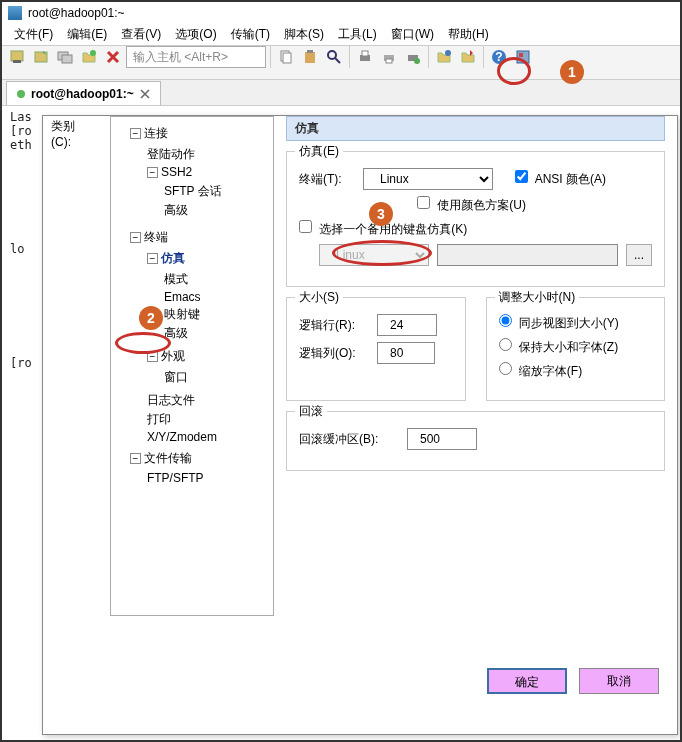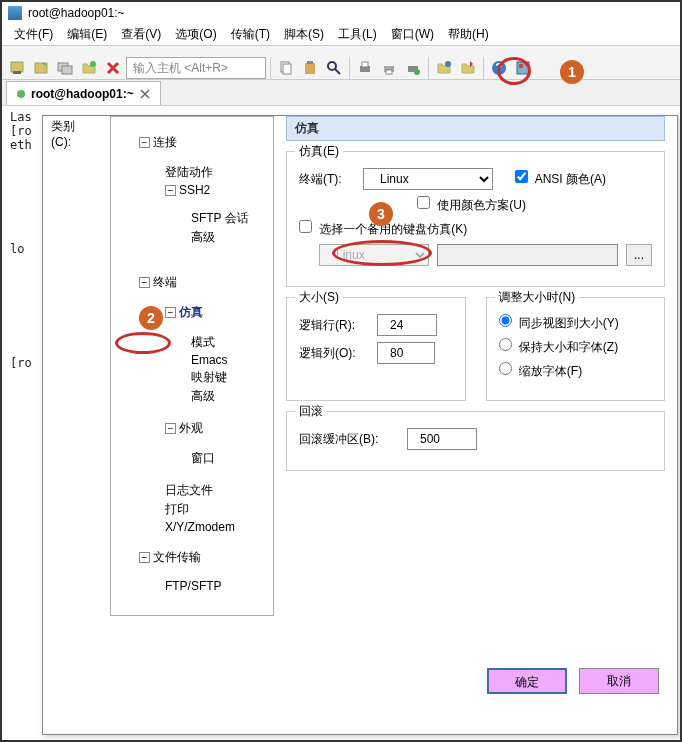--- a/index.html
+++ b/index.html
@@ -1,39 +1,39 @@
 <!DOCTYPE html>
 <html><head>
 <meta charset="utf-8">
 <style>
 * { box-sizing: border-box; font-family: "Microsoft YaHei", Tahoma, sans-serif; font-size: 12px; }
 body { margin: 0; background: #fff; width: 682px; height: 742px; border: 2px solid #333; position: relative; overflow: hidden; }
 .titlebar { height: 22px; display: flex; align-items: center; padding: 0 6px; background: #fff; }
 .titlebar .icon { width: 14px; height: 14px; background: linear-gradient(#5aa3d6,#2b6ea8); margin-right: 6px; }
 .menubar { height: 22px; display: flex; align-items: center; padding: 0 6px; gap: 2px; border-bottom: 1px solid #ccc; }
 .menubar span { padding: 2px 6px; cursor: default; }
-.toolbar { height: 34px; display: flex; align-items: flex-end; padding: 0 4px; gap: 2px; border-bottom: 1px solid #ccc; background: #f4f4f4; }
+.toolbar { height: 34px; display: flex; align-items: flex-start; padding: 0 4px; gap: 2px; border-bottom: 1px solid #ccc; background: #f4f4f4; }
 .tb-btn { width: 22px; height: 22px; display: inline-flex; align-items: center; justify-content: center; }
 .tb-input { height: 22px; border: 1px solid #aaa; background: #fff; display: flex; align-items: center; padding: 0 6px; color: #888; width: 140px; }
 .sep { width: 1px; height: 22px; background: #ccc; margin: 0 2px; }
 .circled { border: 3px solid #c9302c; border-radius: 50%; position: absolute; pointer-events: none; }
 .badge { width: 24px; height: 24px; background: #d16127; color: #fff; border-radius: 50%; display: flex; align-items: center; justify-content: center; font-weight: bold; font-size: 14px; position: absolute; z-index: 10; }
 .tabbar { height: 26px; background: #f0f0f0; display: flex; align-items: flex-end; padding: 0 4px; border-bottom: 1px solid #ccc; }
 .tab { height: 24px; background: #fff; border: 1px solid #bbb; border-bottom: none; display: flex; align-items: center; padding: 0 10px; gap: 6px; }
 .tab .dot { width: 8px; height: 8px; background: #5cb85c; border-radius: 50%; }
 .tab .close { width: 10px; height: 10px; }
 .terminal { padding: 4px 8px; color: #222; position: relative; height: 620px; }
 .terminal div { font-family: monospace; font-size: 12px; }
 
 .dialog { position: absolute; left: 40px; top: 113px; width: 636px; height: 620px; background: #fff; border: 1px solid #888; box-shadow: 2px 2px 6px rgba(0,0,0,0.2); }
 .dlg-title { height: 28px; display: flex; align-items: center; justify-content: space-between; padding: 0 8px; }
 .dlg-body { display: flex; height: 540px; }
 .tree-pane { width: 168px; border: 1px solid #aaa; margin: 0 8px; padding: 4px 2px; overflow: auto; }
 .tree-label { padding: 2px 8px 6px 8px; }
-.tree-pane ul { list-style: none; margin: 12px; padding: 0 0 0 14px; }
+.tree-pane ul { list-style: none; margin: 3px; padding: 0 0 0 14px; }
 .tree-pane li { padding: 1px 0; white-space: nowrap; }
 .tree-pane .exp { display: inline-block; width: 11px; height: 11px; border: 1px solid #888; text-align: center; line-height: 9px; font-size: 10px; margin-right: 3px; background: #fff; }
 .tree-pane .sel { color: #1a3b8d; font-weight: bold; }
 .right-pane { flex: 1; padding: 0 12px 0 4px; }
 .section-head { background: #d8e6f7; border: 1px solid #a6bfdb; padding: 3px 8px; font-weight: bold; color: #333; }
 .group { border: 1px solid #ccc; margin-top: 10px; padding: 10px 12px 14px 12px; position: relative; }
 .group .legend { position: absolute; top: -9px; left: 8px; background: #fff; padding: 0 4px; }
 .row { display: flex; align-items: center; gap: 8px; margin: 6px 0; }
 .row label { min-width: 56px; }
 select, input[type=text] { border: 1px solid #888; background: #fff; height: 22px; padding: 0 12px; }

